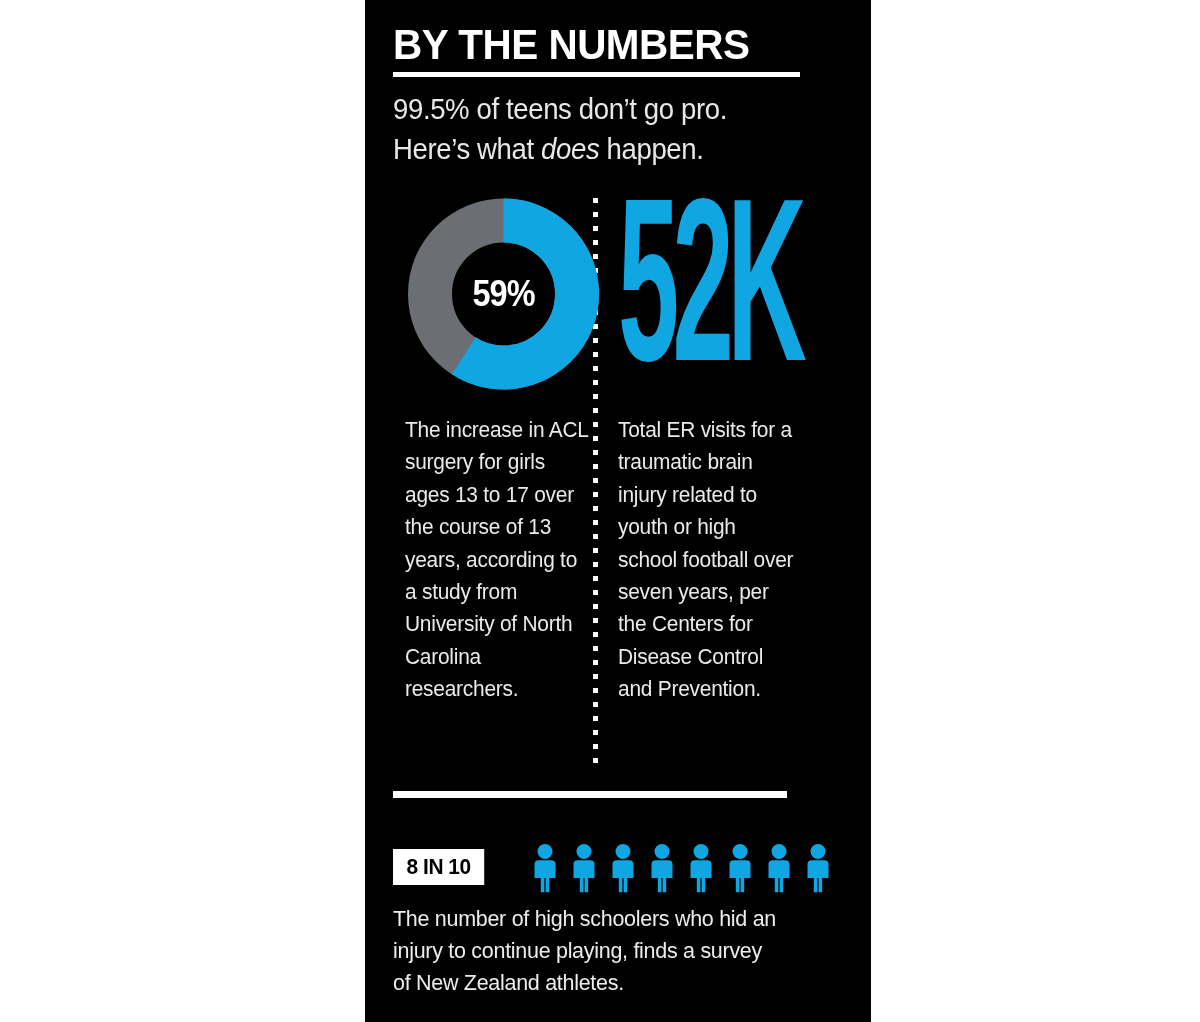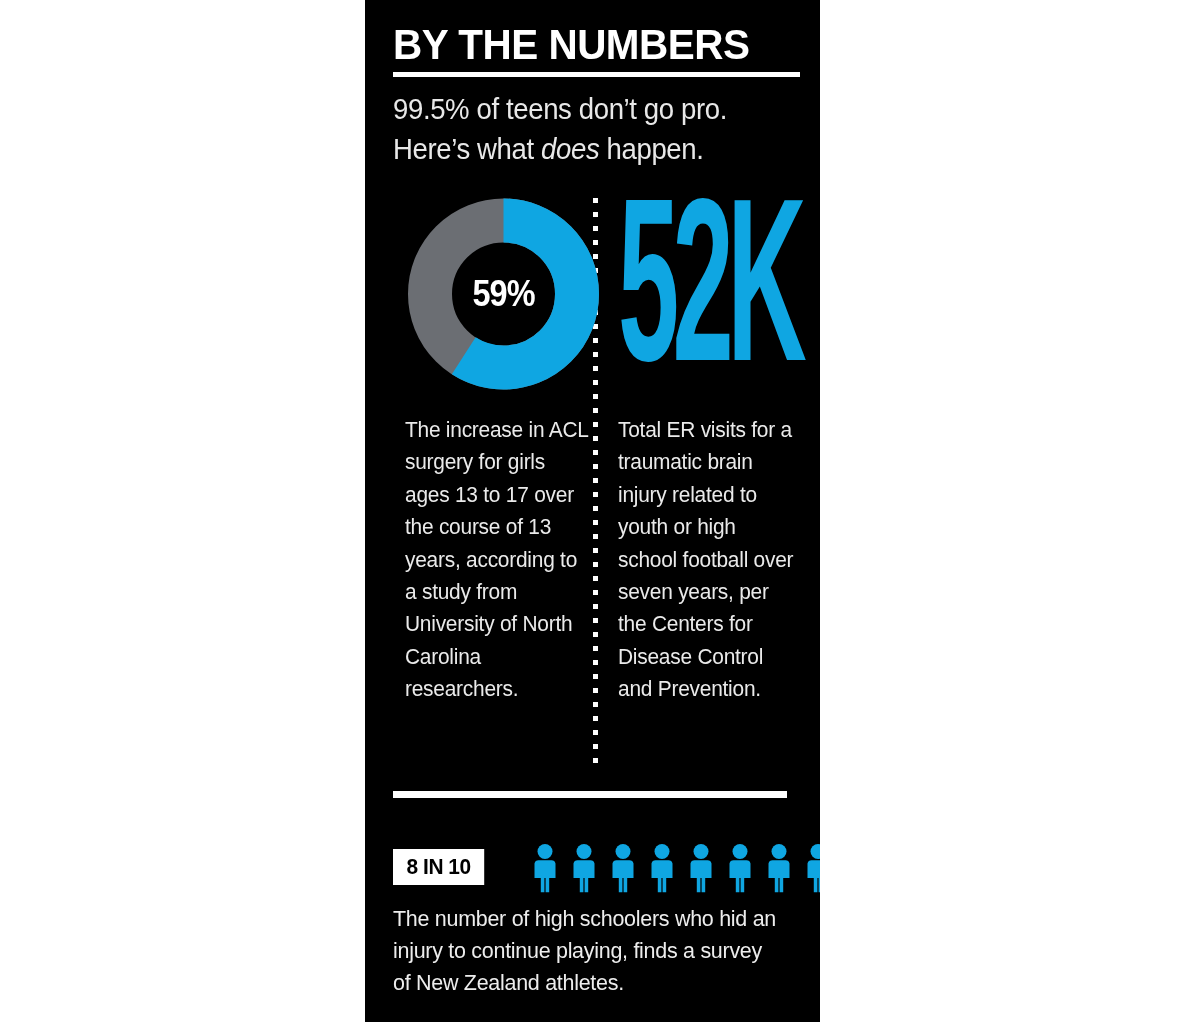--- a/index.html
+++ b/index.html
@@ -20,21 +20,21 @@
     width: 1200px;
     height: 1022px;
     background: #ffffff;
   }
 
   
   #panel {
     position: absolute;
     left: 365px;
     top: 0px;
-    width: 455px;
+    width: 506px;
     height: 1022px;
     background: #000000;
     overflow: hidden;
   }
 
   
   .hdr {
     position: absolute;
     left: 28px;
     top: 20px;

